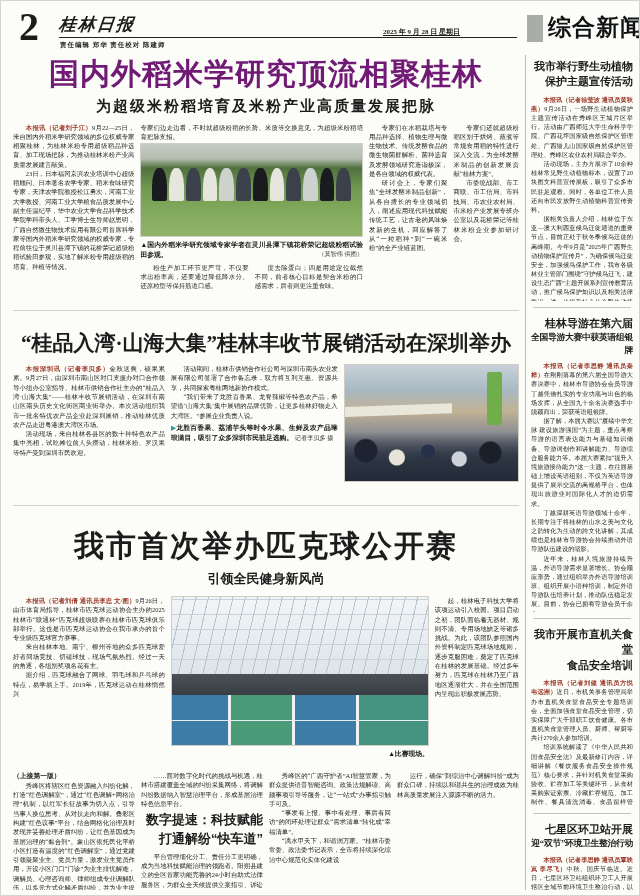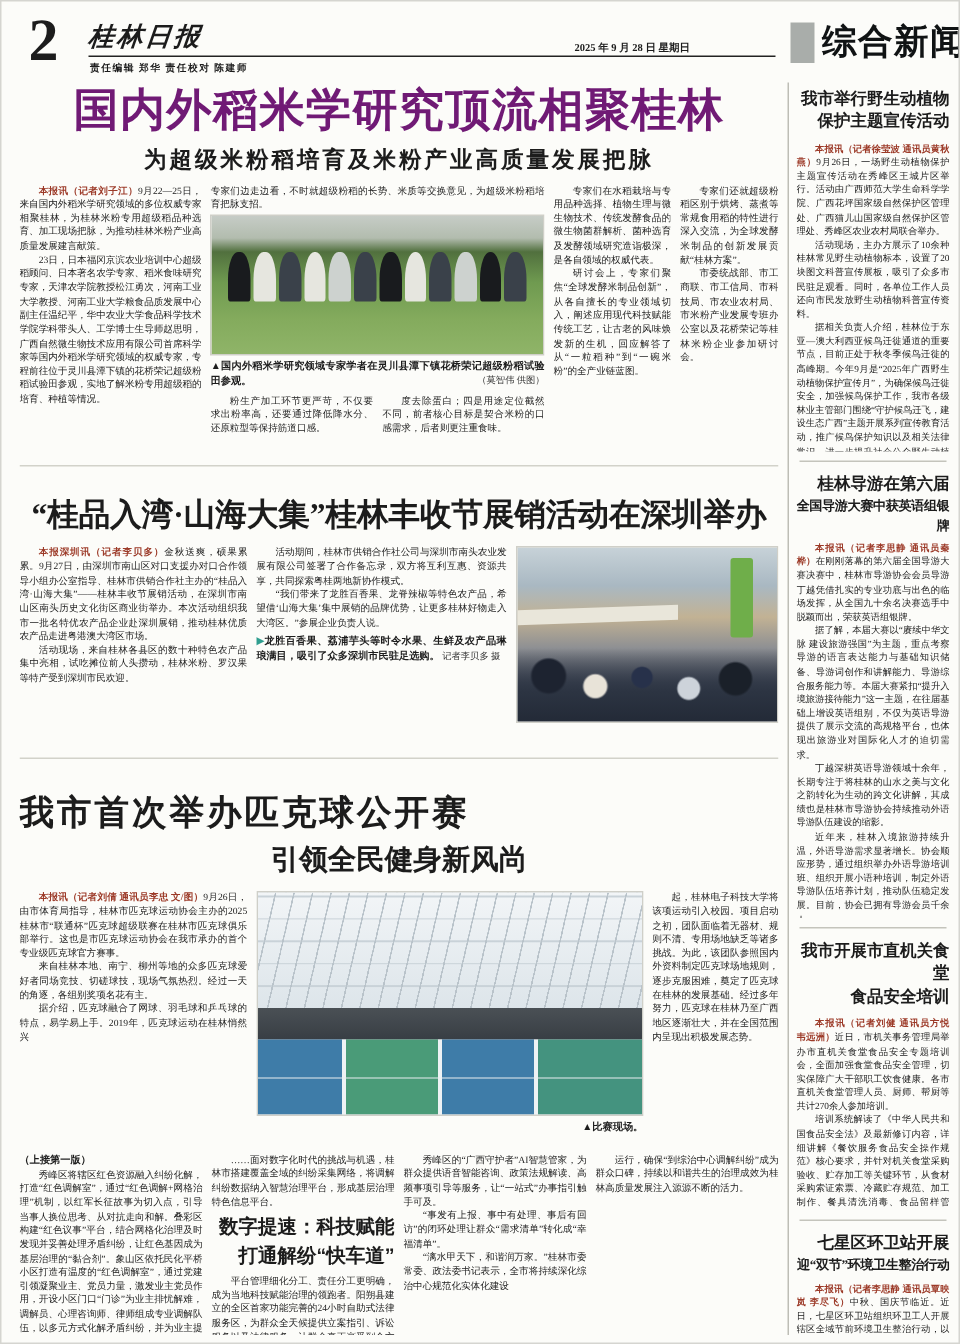--- a/index.html
+++ b/index.html
@@ -7,21 +7,21 @@
         font-family:"Liberation Serif",serif;color:#1c1c1c;overflow:hidden;
         border:1px solid #d5d5d0;box-sizing:border-box;}
   
   .hdr{position:absolute;top:6px;left:10px;right:8px;height:46px;}
   .pageno{position:absolute;left:8px;top:0;font-size:40px;font-weight:900;line-height:1;
           font-family:"Liberation Serif",serif;}
   .logo{position:absolute;left:48px;top:6px;font-size:17px;font-weight:900;font-style:italic;
         letter-spacing:2px;transform:skewX(-6deg);}
   .hrule{position:absolute;left:48px;top:30px;width:458px;border-top:1.5px solid #222;}
   .editors{position:absolute;left:49px;top:34px;font-size:6.5px;font-weight:bold;letter-spacing:1px;}
-  .hdate{position:absolute;left:372px;top:20px;font-size:7px;font-weight:bold;}
+  .hdate{position:absolute;left:372px;top:20px;font-size:7px;font-weight:bold;text-decoration:underline;}
   .secblock{position:absolute;left:516px;top:8px;width:16px;height:27px;background:#a9adaa;}
   .sectitle{position:absolute;left:537px;top:5px;font-size:23px;font-weight:900;letter-spacing:1px;
             font-family:"Liberation Sans",sans-serif;color:#101314;white-space:nowrap;}
   .secline{position:absolute;left:628px;top:21px;width:268px;border-top:1.5px solid #8a8d8c;}
   
   .vdiv{position:absolute;left:524px;top:54px;bottom:5px;width:1px;background:#bdbdb6;}
   .mainl{position:absolute;left:12px;top:54px;width:506px;bottom:5px;overflow:hidden;}
   .sbar{position:absolute;left:530px;top:56px;width:102px;bottom:5px;overflow:hidden;}
   
   .bt{font-size:6.4px;line-height:1.45;text-align:justify;}
@@ -30,22 +30,22 @@
   .lead{margin:0;text-indent:2em;}
   .cols{display:flex;gap:6px;}
   .c{overflow:hidden;}
   .cap{font-size:6.8px;font-weight:bold;line-height:1.45;}
   .capcredit{font-weight:normal;font-size:6.2px;color:#333;}
   .h1{font-family:"Liberation Sans",sans-serif;font-weight:900;font-size:30px;line-height:1.15;
       text-align:center;letter-spacing:1px;margin:2px 0 0;color:#701a75;}
   .h1sub{font-family:"Liberation Sans",sans-serif;font-weight:bold;font-size:15px;text-align:center;
          margin:5px 0 7px;letter-spacing:2px;}
   .h2{font-size:21px;font-weight:900;text-align:center;margin:16px 0 9px;letter-spacing:0;line-height:1.1;}
-  .h3{font-size:23px;font-weight:900;text-align:left;margin:20px 0 0;letter-spacing:2px;}
-  .h3sub{font-family:"Liberation Sans",sans-serif;font-size:19px;font-weight:bold;text-align:center;margin:3px 0 8px;}
+  .h3{font-size:30px;font-weight:900;text-align:center;margin:20px 0 0;letter-spacing:2px;}
+  .h3sub{font-family:"Liberation Sans",sans-serif;font-size:13px;font-weight:bold;text-align:center;margin:3px 0 8px;}
   .mrule{border-top:1px solid #d2d2ca;margin:5px 0;}
   
   .a1{height:250px;overflow:hidden;}
   .a1 .cols{height:188px;}
   .a2{height:184px;overflow:hidden;}
   .a2 .cols{height:146px;}
   .a3 .cols{height:168px;}
   .cont{height:160px;overflow:hidden;margin-top:7px;}
   .cont .c{flex:1;}
   .contsub{font-family:"Liberation Sans",sans-serif;font-weight:bold;font-size:13px;margin:3px 0;text-align:right;}

